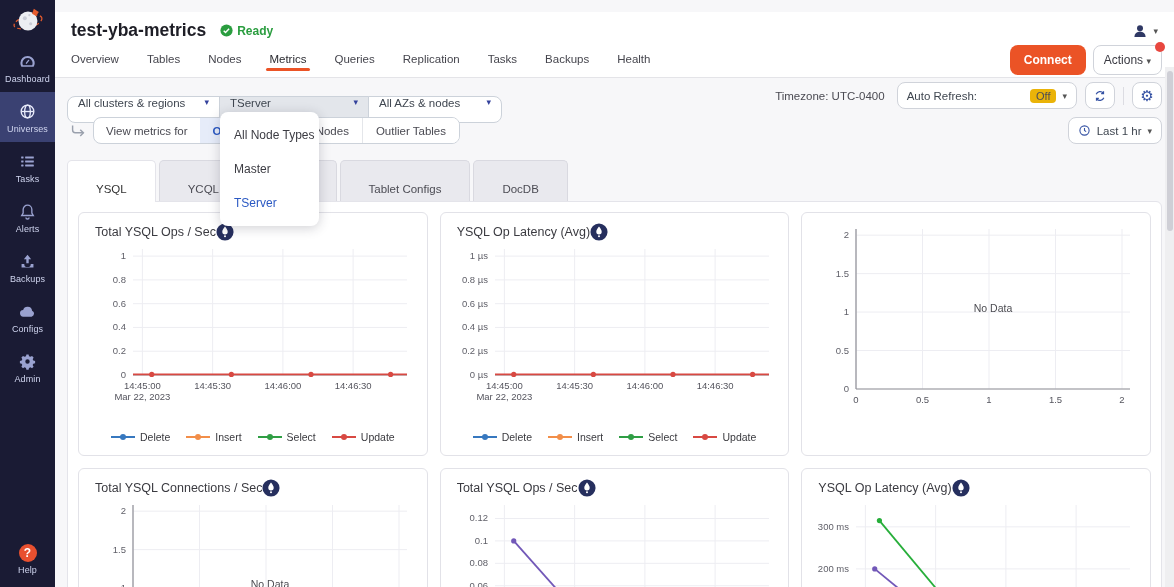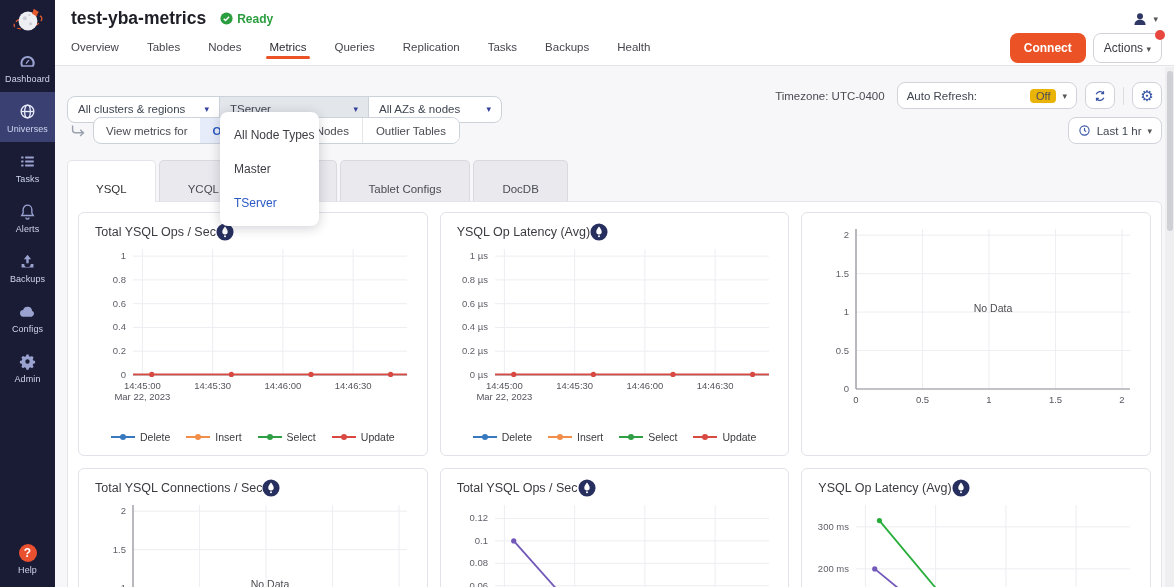--- a/index.html
+++ b/index.html
@@ -12,21 +12,21 @@
   .side-item { padding:9px 2px 8px; display:flex; flex-direction:column; align-items:center; gap:3px; cursor:pointer; }
   .side-item.active { background:#3a4172; }
   .side-icon { width:20px; height:20px; color:#9aa2d0; display:flex; align-items:center; justify-content:center; }
   .side-item.active .side-icon { color:#e9ecfb; }
   .side-icon svg { width:19px; height:19px; }
   .side-label { font-size:9px; color:#cfd4ee; letter-spacing:.1px; }
   .side-help { margin-top:auto; padding:10px 0 12px; display:flex; flex-direction:column; align-items:center; gap:3px; cursor:pointer; }
   .help-circle { width:18px; height:18px; border-radius:50%; background:#e8502f; color:#fff; font-size:12px; font-weight:bold; display:flex; align-items:center; justify-content:center; }
 
   
-  .header { position:absolute; left:55px; top:0; right:0; height:66px; background:#fff; border-bottom:1px solid #e4e4e8; z-index:20; }
+  .header { position:absolute; left:55px; top:12px; right:0; height:66px; background:#fff; border-bottom:1px solid #e4e4e8; z-index:20; }
   .hd-row1 { display:flex; align-items:center; padding:8px 16px 0 16px; }
   .page-title { font-size:17.5px; font-weight:bold; color:#1e1e26; }
   .ready-badge { display:flex; align-items:center; gap:4px; margin-left:14px; }
   .ready-badge svg { width:13px; height:13px; }
   .ready-text { font-size:12px; font-weight:bold; color:#2a9d3f; }
   .hd-user { margin-left:auto; display:flex; align-items:center; gap:4px; cursor:pointer; }
   .hd-user svg { width:18px; height:18px; }
   .caret { font-size:9px; color:#555; }
   .nav-tabs { display:flex; gap:28px; padding:12px 16px 0 16px; height:30px; }
   .nav-tab { font-size:11.5px; color:#45454d; cursor:pointer; position:relative; padding-bottom:11px; }
@@ -34,21 +34,21 @@
   .nav-tab.active::after { content:""; position:absolute; left:-3px; right:-3px; bottom:0; height:3px; background:#eb5326; border-radius:2px; }
   .hd-buttons { position:absolute; right:12px; top:33px; display:flex; gap:7px; }
   .btn-connect { background:#eb5326; color:#fff; border:none; border-radius:8px; font-size:12px; font-weight:bold; padding:7px 14px; cursor:pointer; font-family:inherit; }
   .btn-actions { position:relative; background:#fff; color:#3a3a42; border:1px solid #d0d3da; border-radius:8px; font-size:12px; padding:7px 10px; cursor:pointer; font-family:inherit; }
   .btn-actions .dot { position:absolute; top:-4px; right:-4px; width:10px; height:10px; border-radius:50%; background:#e8473f; }
 
   
   .content { position:absolute; left:55px; top:66px; right:0; bottom:0; padding:16px 12px 0 12px; }
   .toolbar { display:flex; align-items:center; height:27px; margin-bottom:8px; }
   .select-group { display:flex; }
-  .sel { height:27px; border:1px solid #ccd2da; background:#fff; display:flex; align-items:center; justify-content:space-between; padding:0 10px; font-size:11.5px; color:#3f4650; cursor:pointer; margin-left:-1px;margin-top:27px; }
+  .sel { height:27px; border:1px solid #ccd2da; background:#fff; display:flex; justify-content:space-between; padding:0 10px; font-size:11.5px; color:#3f4650; cursor:pointer; margin-left:-1px;margin-top:27px; }
   .sel:first-child { border-radius:8px 0 0 8px; margin-left:0; }
   .sel:last-child { border-radius:0 8px 8px 0; }
   .sel.open { background:#e3e6eb; }
   .sel .caret { color:#33419c; }
   .tb-right { margin-left:auto; display:flex; align-items:center; gap:8px; }
   .tz-label { font-size:11.5px; color:#4a4a52; margin-right:4px; }
   .btn-white { height:27px; background:#fff; border:1px solid #d0d3da; border-radius:8px; display:flex; align-items:center; gap:6px; padding:0 9px; font-size:11.5px; color:#3f4650; cursor:pointer; }
   .pill { background:#eab308; border-radius:4px; padding:1px 6px; font-size:11px; color:#4c4c56;margin-left:47px; }
   .icon-btn { width:30px; height:27px; background:#fff; border:1px solid #d0d3da; border-radius:8px; display:flex; align-items:center; justify-content:center; cursor:pointer; }
   .icon-btn svg { width:14px; height:14px; }

